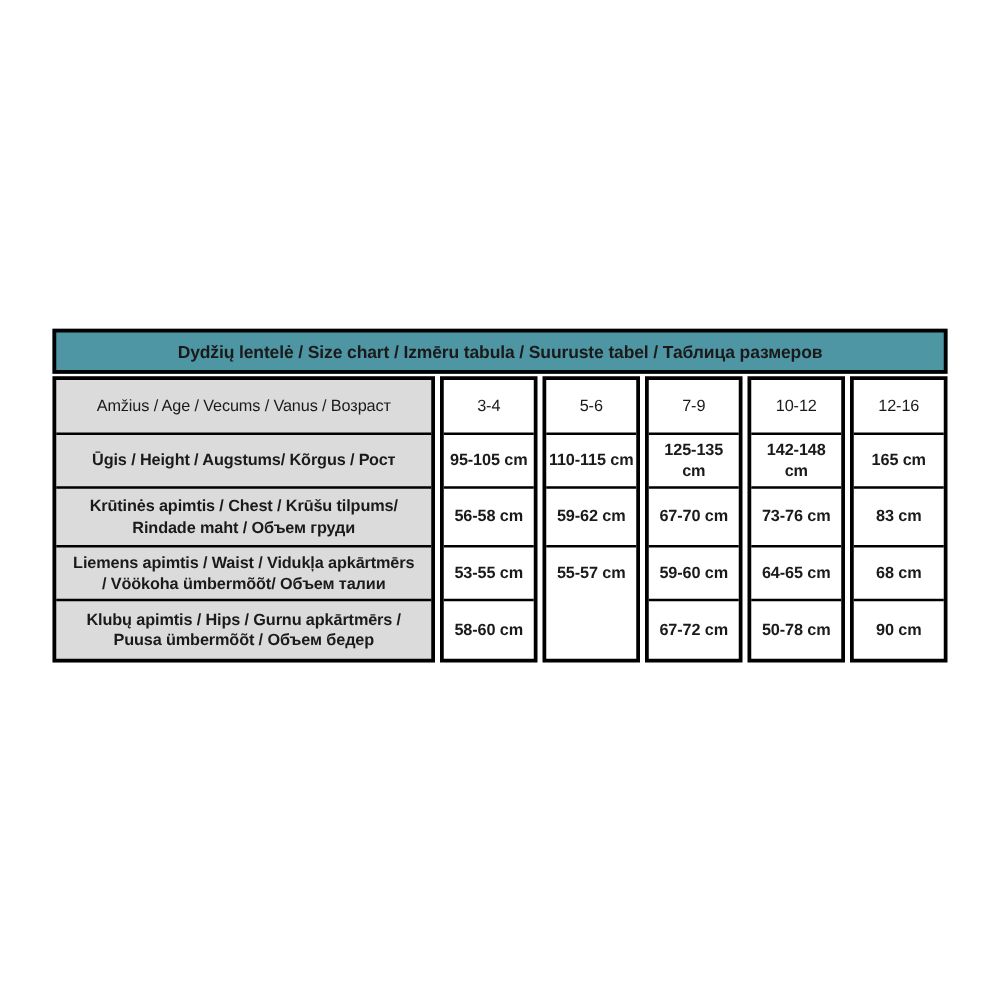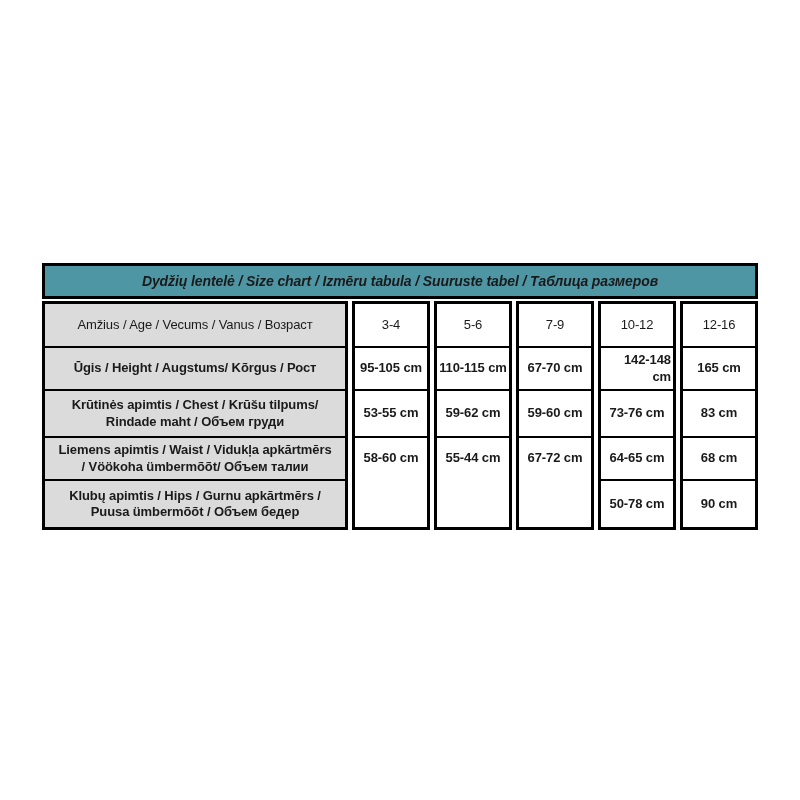--- a/index.html
+++ b/index.html
@@ -22,21 +22,20 @@
     height: 36px;
     border: 3px solid var(--border-color, #000);
     background: var(--header-bg, #4f96a5);
     display: flex;
     align-items: center;
     justify-content: center;
     font-size: 14px;
     font-weight: bold;
     letter-spacing: -0.1px;
     margin-bottom: 2px;
-    font-style: italic;
   }
   .chart-body {
     display: grid;
     grid-template-columns: 306px repeat(5, 1fr);
     column-gap: 4px;
   }
   .col {
     box-sizing: border-box;
     border: 3px solid var(--border-color, #000);
     display: grid;
@@ -59,50 +58,51 @@
   }
   .cell:not(:first-child) {
     border-top: 2px solid var(--border-color, #000);
     font-weight: bold;
   }
   .label-cell {
     padding: 0 10px;
   }
   .value-cell {
     padding: 0 2px;
-    text-align: right;
   }
 </style>
 </head>
 <body>
 
 <div class="size-chart">
   <div class="chart-title">Dydžių lentelė / Size chart / Izmēru tabula / Suuruste tabel / Таблица размеров</div>
   <div class="chart-body">
       <div class="col label-col">
         <div class="cell label-cell">Amžius / Age / Vecums / Vanus / Возраст</div>
         <div class="cell label-cell">Ūgis / Height / Augstums/ Kõrgus / Рост</div>
         <div class="cell label-cell">Krūtinės apimtis / Chest / Krūšu tilpums/ Rindade maht / Объем груди</div>
         <div class="cell label-cell">Liemens apimtis / Waist / Vidukļa apkārtmērs / Vöökoha ümbermõõt/ Объем талии</div>
         <div class="cell label-cell">Klubų apimtis / Hips / Gurnu apkārtmērs / Puusa ümbermõõt / Объем бедер</div>
       </div>
       <div class="col value-col">
         <div class="cell value-cell">3-4</div>
         <div class="cell value-cell">95-105 cm</div>
+        <div class="cell value-cell">56-58 cm</div>
         <div class="cell value-cell">53-55 cm</div>
         <div class="cell value-cell">58-60 cm</div>
       </div>
       <div class="col value-col">
         <div class="cell value-cell">5-6</div>
         <div class="cell value-cell">110-115 cm</div>
         <div class="cell value-cell">59-62 cm</div>
-        <div class="cell value-cell">55-44 cm</div>
+        <div class="cell value-cell">55-57 cm</div>
       </div>
       <div class="col value-col">
         <div class="cell value-cell">7-9</div>
+        <div class="cell value-cell">125-135 cm</div>
         <div class="cell value-cell">67-70 cm</div>
         <div class="cell value-cell">59-60 cm</div>
         <div class="cell value-cell">67-72 cm</div>
       </div>
       <div class="col value-col">
         <div class="cell value-cell">10-12</div>
         <div class="cell value-cell">142-148 cm</div>
         <div class="cell value-cell">73-76 cm</div>
         <div class="cell value-cell">64-65 cm</div>
         <div class="cell value-cell">50-78 cm</div>

